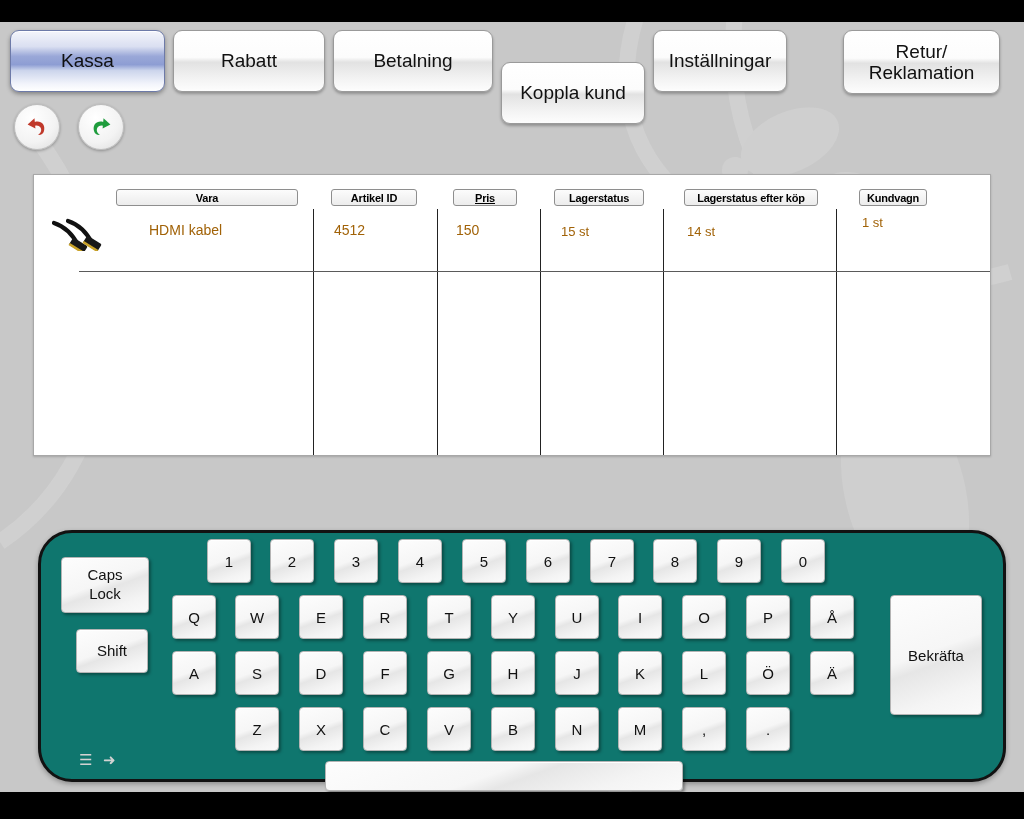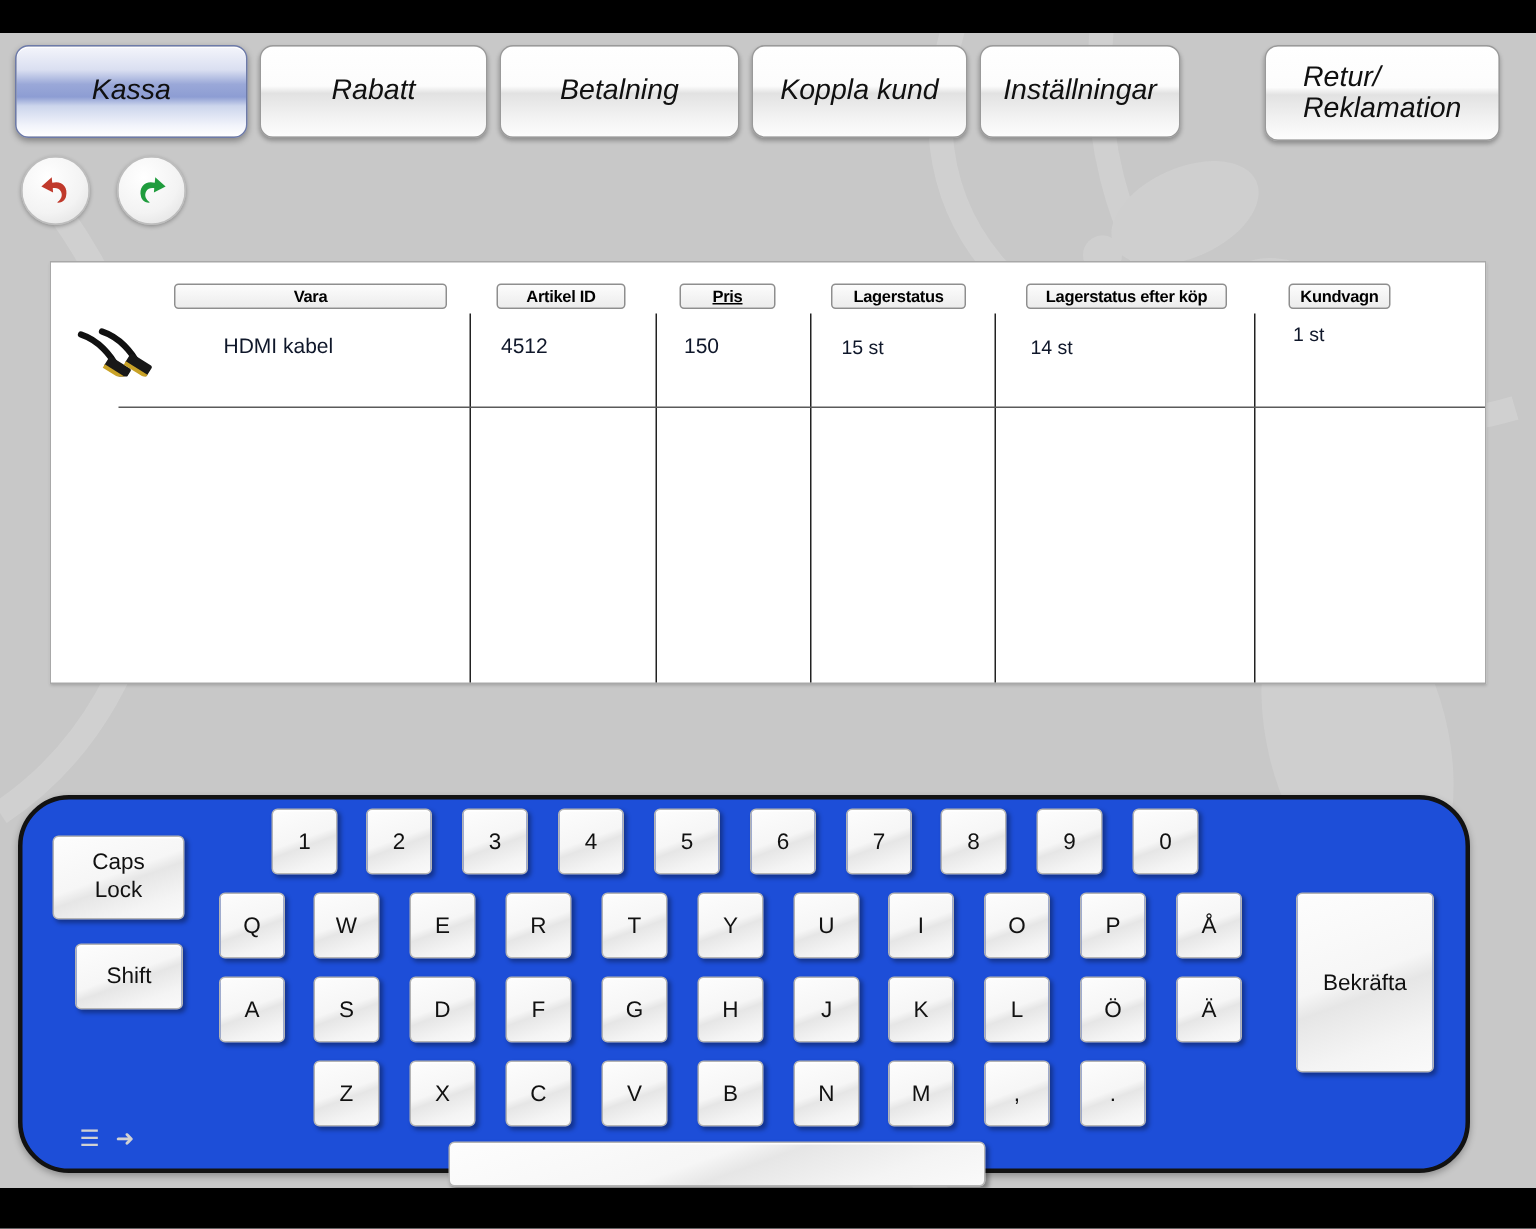--- a/index.html
+++ b/index.html
@@ -46,34 +46,33 @@
 
   .navbtn {
     height: 62px;
     border-radius: 9px;
     border: 1px solid #9a9a9a;
     background: linear-gradient(180deg,#ffffff 0%,#fcfcfc 44%,#e2e2e2 52%,#f2f2f2 78%,#fdfdfd 100%);
     box-shadow: 0 2px 3px rgba(0,0,0,.28), inset 0 1px 0 #fff;
     display: flex;
     align-items: center;
     justify-content: center;
-    text-align: left;
+    text-align: center;
     font-size: 19px;
     color: #101010;
     line-height: 1.12;
     padding: 0 8px;
     cursor: pointer;
     white-space: pre-line;
-    font-style: italic;
   }
 
   .navbtn.w-kassa      { width: 155px; }
   .navbtn.w-betalning  { width: 160px; }
   .navbtn.w-rabatt     { width: 152px; }
-  .navbtn.w-koppla     { width: 144px; }
+  .navbtn.w-koppla     { width: 144px; margin-top: 32px; }
   .navbtn.w-instal     { width: 134px; }
   .navbtn.w-retur      { width: 157px; height: 64px; margin-left: 48px; }
 
   .navbtn.active {
     background: linear-gradient(180deg,
       #f4f5fb 0%, #dadff1 26%,
       #9aa8d8 42%, #8d9dd3 56%,
       #ccd5ec 66%, #f2f4fb 88%, #ffffff 100%);
     border: 1px solid #6d7aa8;
     box-shadow: 0 2px 4px rgba(0,0,0,.35), inset 0 1px 0 rgba(255,255,255,.9);
@@ -134,43 +133,43 @@
     display: flex; align-items: center; justify-content: center;
     font-size: 11px;
     font-weight: bold;
     color: #000;
     letter-spacing: -0.2px;
   }
 
   .cellval {
     position: absolute;
     font-size: 14px;
-    color: #0f172a;
+    color: #a16207;
   }
 
   .thumb {
     position: absolute;
     left: 14px; top: 42px;
     width: 56px; height: 34px;
   }
 
   
   .actionbar {
     position: absolute;
     left: 0; top: 440px;
     width: 1024px; height: 68px;
   }
 
   
   .keyboard {
     position: absolute;
-    left: 12px; top: 508px;
+    left: 38px; top: 508px;
     width: 968px;
     height: 252px;
-    background: #1d4ed8;
+    background: #0f766e;
     border: 3px solid #121212;
     border-radius: 34px;
     box-shadow: 0 2px 5px rgba(0,0,0,.3);
   }
 
   .key {
     position: absolute;
     background: linear-gradient(160deg,#fdfdfd 0%,#f6f6f6 46%,#e6e6e6 56%,#f4f4f4 80%,#fafafa 100%);
     border: 1px solid #b4b4b4;
     border-radius: 4px;

